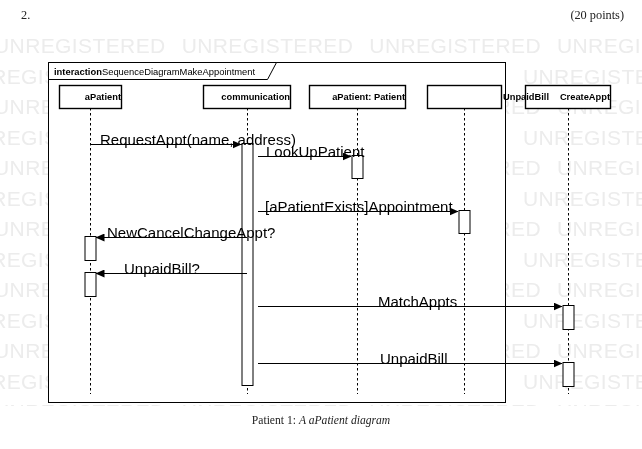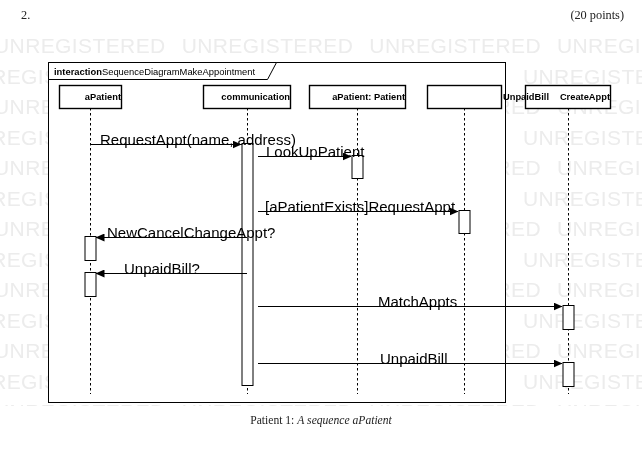--- a/index.html
+++ b/index.html
@@ -188,23 +188,23 @@
   </div>
 
   <div id="label-overlay">
       <div class="lifeline-label" style="left: 31px; top: 92px; width: 62px;">aPatient</div>
       <div class="lifeline-label" style="left: 175px; top: 92px; width: 87px;">communication</div>
       <div class="lifeline-label" style="left: 281px; top: 92px; width: 96px;">aPatient: Patient</div>
       <div class="lifeline-label" style="left: 399px; top: 92px; width: 74px; padding-left: 48px;">UnpaidBill</div>
       <div class="lifeline-label" style="left: 497px; top: 92px; width: 85px;">CreateAppt</div>
       <div class="msg-label" style="left: 72px; top: 131px;">RequestAppt(name, address)</div>
       <div class="msg-label" style="left: 238px; top: 143px;">LookUpPatient</div>
-      <div class="msg-label" style="left: 237px; top: 198px;">[aPatientExists]RequestAppt</div>
+      <div class="msg-label" style="left: 237px; top: 198px;">[aPatientExists]Appointment</div>
       <div class="msg-label" style="left: 79px; top: 224px;">NewCancelChangeAppt?</div>
       <div class="msg-label" style="left: 96px; top: 260px;">UnpaidBill?</div>
       <div class="msg-label" style="left: 350px; top: 293px;">MatchAppts</div>
       <div class="msg-label" style="left: 352px; top: 350px;">UnpaidBill</div>
     </div>
 </div>
 
 <div id="figure-caption">
-  <span class="cap-label">Patient 1:</span><span class="cap-italic">A sequence aPatient</span>
+  <span class="cap-label">Patient 1:</span><span class="cap-italic">A aPatient diagram</span>
 </div>
 
 </body></html>

